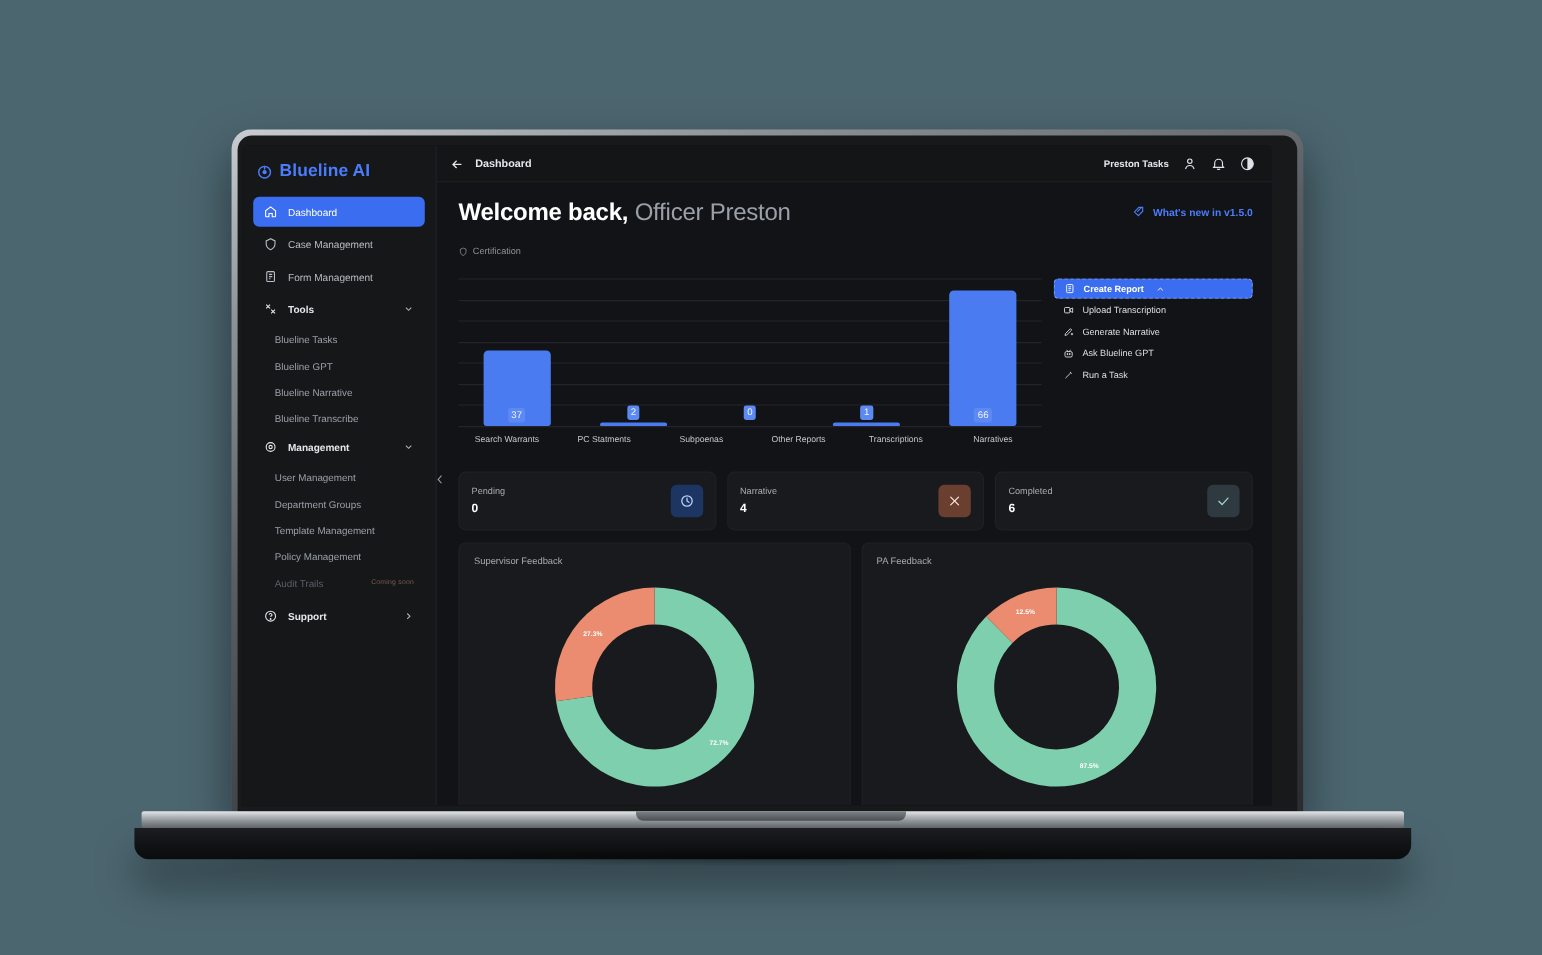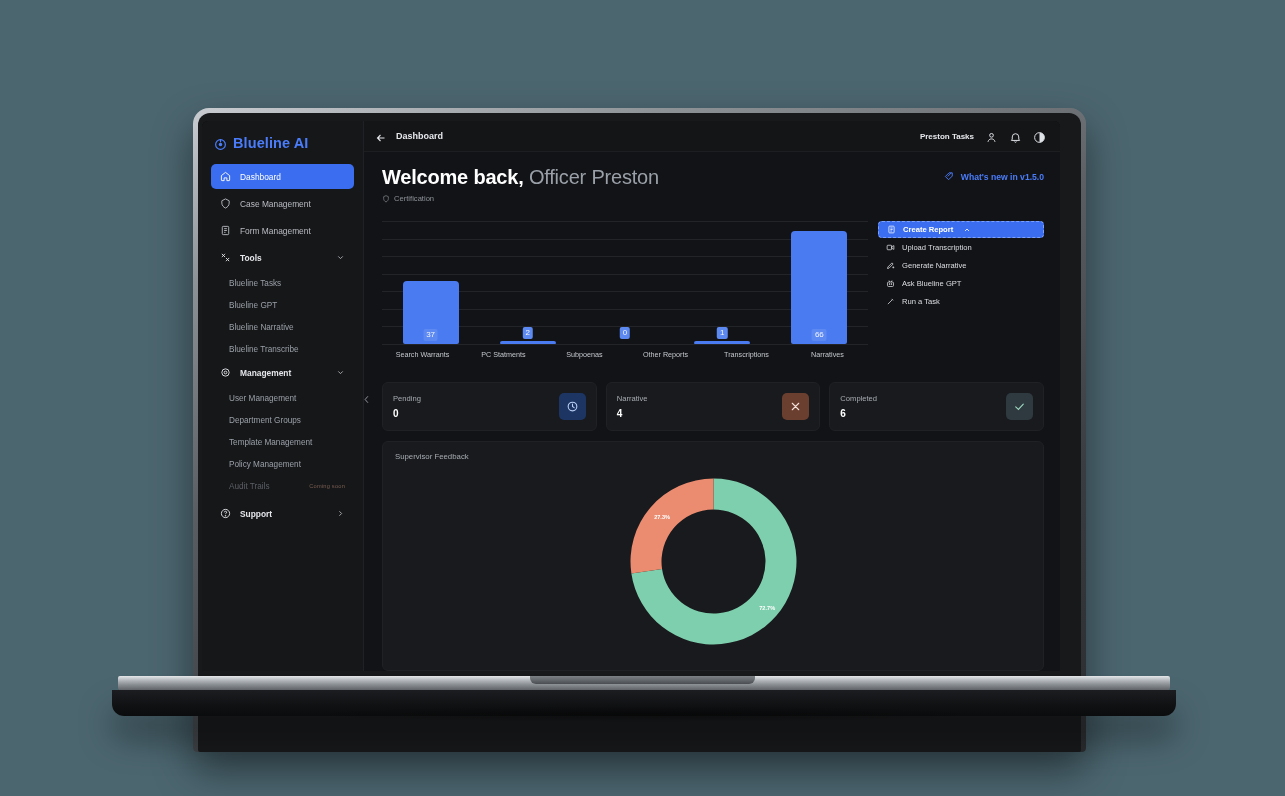--- a/index.html
+++ b/index.html
@@ -9,21 +9,21 @@
     font-family: "Liberation Sans", sans-serif;
     overflow: hidden;
   }
 
   
   #laptop-mockup {
     position: absolute; left: 0; top: 0; width: 1285px; height: 796px;
   }
   .laptop-lid {
     position: absolute;
-    left: 193px; top: 108px; width: 893px; height: 644px;
+    left: 193px; top: 108px; width: 893px; height: 572px;
     background: linear-gradient(160deg,#c9cdd1 0%, #8d9297 18%, #5a5e63 42%, #3a3d41 70%, #2a2c2f 100%);
     border-radius: 16px 16px 4px 4px;
     padding: 6px 6px 0 6px;
     box-shadow: 0 18px 40px rgba(0,0,0,.45);
   }
   .lid-inner {
     position: absolute; left: 5px; top: 5px; right: 5px; bottom: 0;
     background: #18191b;
     border-radius: 12px 12px 2px 2px;
   }
@@ -111,21 +111,21 @@
   .crumb { color: #e6e8ec; font-size: 9px; font-weight: bold; }
   .topbar-right { margin-left:auto; display:flex; align-items:center; gap: 11px; }
   .user-name { color:#e6e8ec; font-size: 8px; font-weight: bold; }
   .tb-ico { width: 13px; height: 13px; color:#dfe2e6; cursor:pointer; }
 
   .content { flex: 1 1 auto; padding: 14px 16px 0 18px; overflow: hidden; position: relative; }
 
   .head-row { display:flex; align-items:flex-start; }
   .welcome { font-size: 20px; color:#9aa0a8; font-weight: normal; letter-spacing:-.2px; }
   .welcome b { color:#ffffff; font-weight: bold; }
-  .welcome-sub { display:flex; align-items:center; gap:4px; margin-top: 5px; color:#8d9299; font-size:7.6px; }
+  .welcome-sub { display:flex; align-items:center; gap:4px; margin-top: 16px; color:#8d9299; font-size:7.6px; }
   .welcome-sub .ico { width:8px; height:8px; }
   .whatsnew {
     margin-left:auto; display:flex; align-items:center; gap:6px;
     color:#4a7dfc; font-size: 8.6px; font-weight: bold; cursor:pointer; padding-top:5px;
   }
   .whatsnew .ico { width:11px; height:11px; }
 
   
   .mid-row { display:flex; gap: 10px; margin-top: 18px; }
   .chart-wrap { flex: 1 1 auto; position: relative; height: 147px; min-width:0; }
@@ -531,20 +531,31 @@
                 <div class="donut-title">Supervisor Feedback</div>
                 <div class="donut-holder" id="donut-0">
                     <svg viewBox="0 0 195 195">
                       <path d="M97.5 14.5 A83 83 0 1 1 15.365182155979966 109.45289495183692 L46.04204183266215 104.98856069271712 A52 52 0 1 0 97.5 45.5 Z" fill="#7ecfae"></path>
                       <text x="151.1980369978545" y="145.94912079444615" text-anchor="middle" class="slice-label">72.7%</text>
                       <path d="M15.365182155979966 109.45289495183692 A83 83 0 0 1 97.49999999999999 14.5 L97.49999999999999 45.5 A52 52 0 0 0 46.04204183266215 104.98856069271712 Z" fill="#eb8b6f"></path>
                       <text x="46.0708941428999" y="55.01351811236145" text-anchor="middle" class="slice-label">27.3%</text>
                     </svg>
                   </div>
               </div>
+              <div class="donut-card">
+                <div class="donut-title">PA Feedback</div>
+                <div class="donut-holder" id="donut-1">
+                    <svg viewBox="0 0 195 195">
+                      <path d="M97.5 14.5 A83 83 0 1 1 38.81013716151654 38.81013716151656 L60.73044737829952 60.73044737829953 A52 52 0 1 0 97.5 45.5 Z" fill="#7ecfae"></path>
+                      <text x="124.67052369792138" y="165.09544680830135" text-anchor="middle" class="slice-label">87.5%</text>
+                      <path d="M38.81013716151654 38.81013716151656 A83 83 0 0 1 97.49999999999999 14.5 L97.49999999999999 45.5 A52 52 0 0 0 60.73044737829952 60.73044737829953 Z" fill="#eb8b6f"></path>
+                      <text x="71.47752659917386" y="36.67619178923252" text-anchor="middle" class="slice-label">12.5%</text>
+                    </svg>
+                  </div>
+              </div>
             </div>
 
           </div>
         </div>
       </div>
 
     </div>
   </div>
   <div class="laptop-base"></div>
   <div class="laptop-base-notch"></div>

